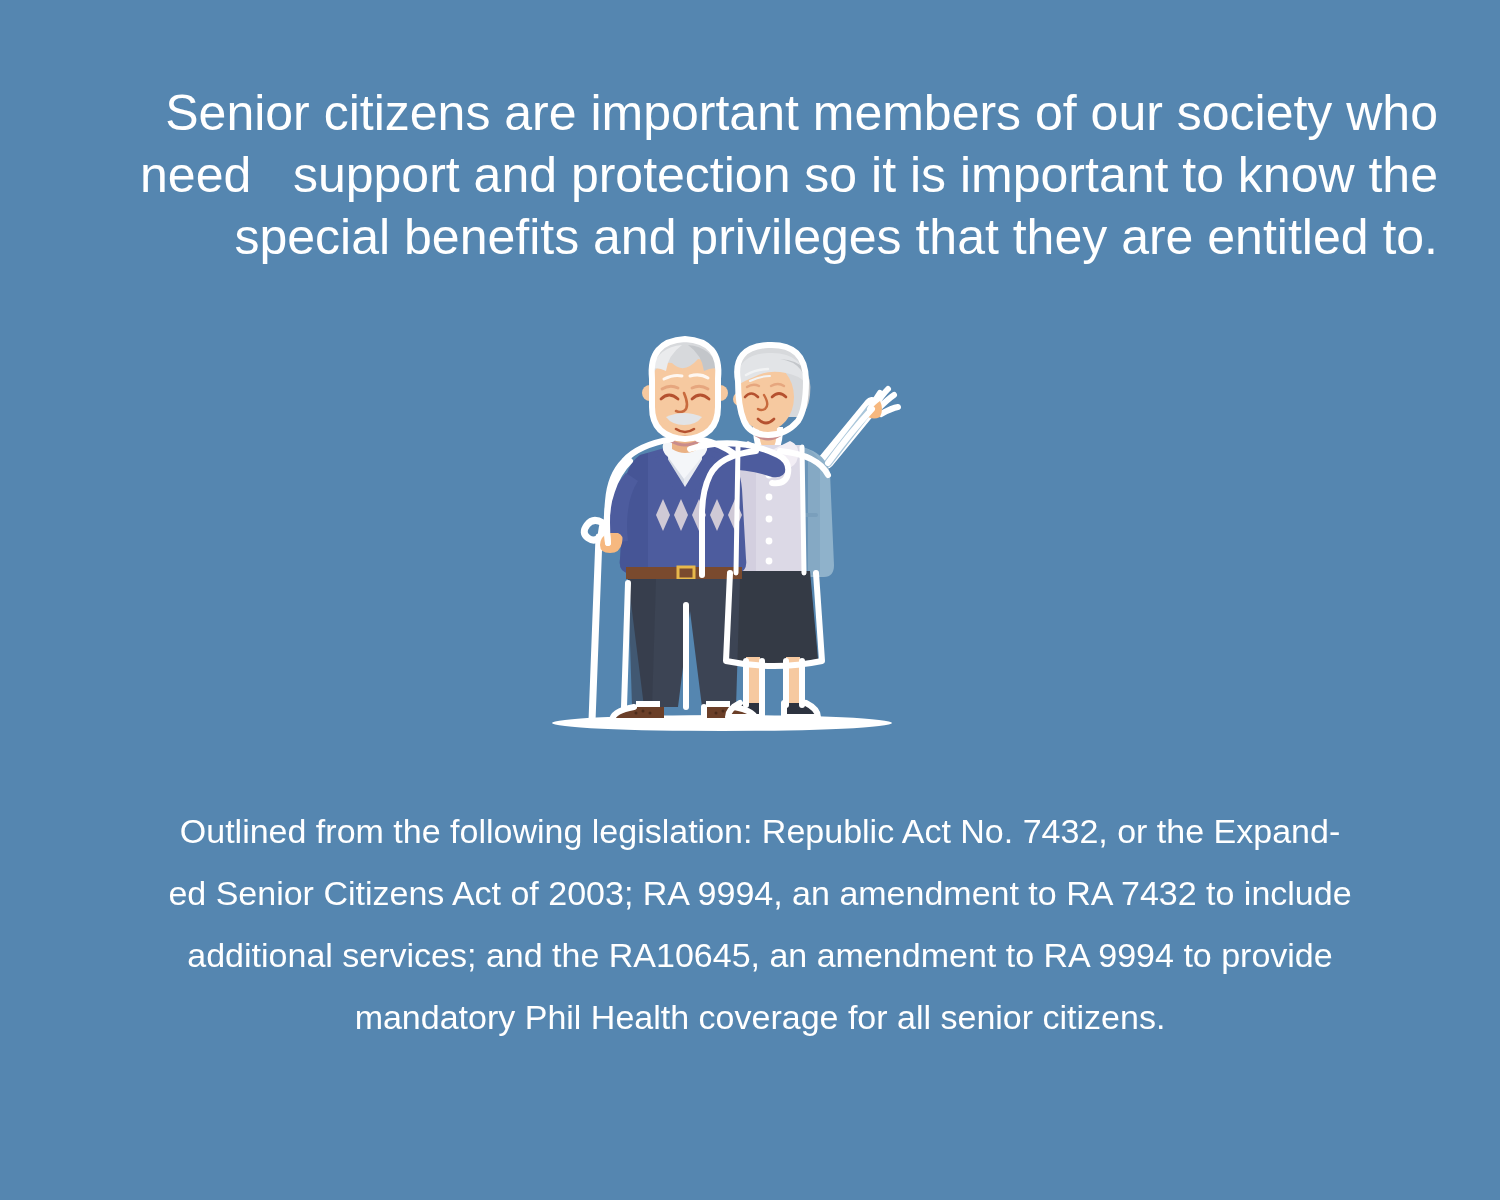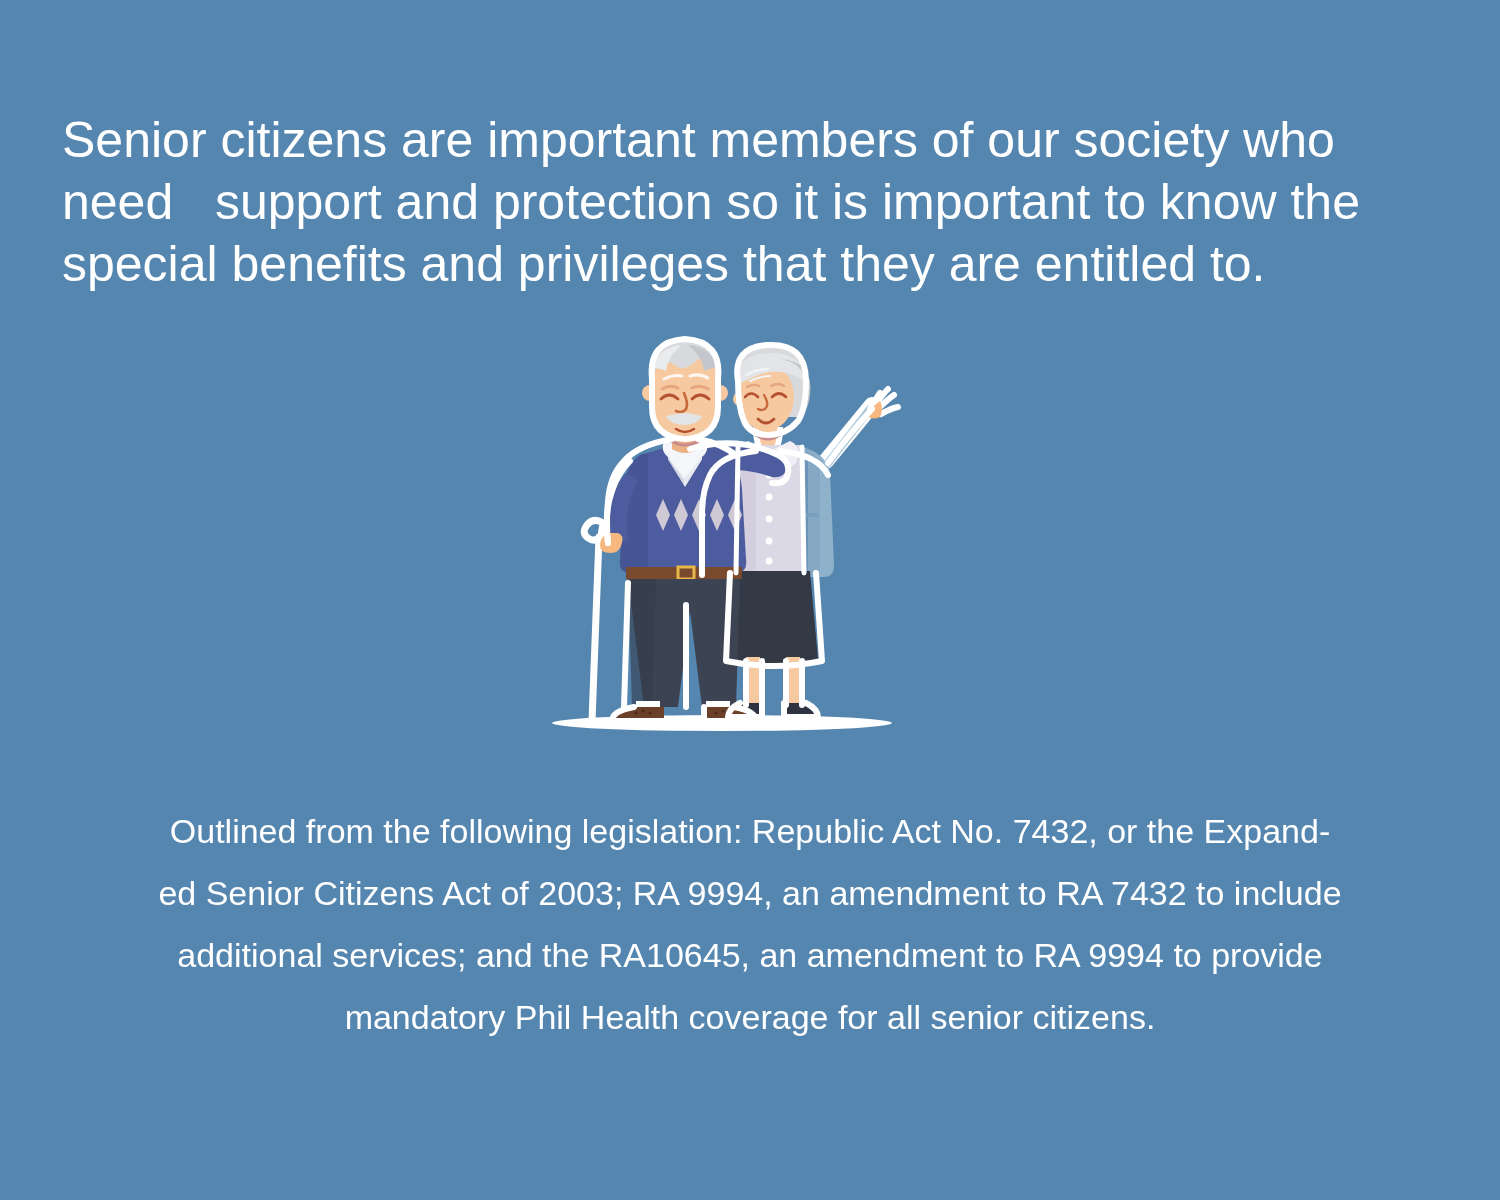--- a/index.html
+++ b/index.html
@@ -20,49 +20,48 @@
     background: #5586b0;
     box-sizing: border-box;
   }
 
   
   .heading {
     position: absolute;
     left: 62px;
     top: 82px;
     width: 1376px;
-    text-align: left;
+    text-align: right;
     color: #ffffff;
     font-family: "Liberation Sans", sans-serif;
     font-size: 50px;
     line-height: 62px;
     font-weight: 400;
     letter-spacing: 0px;
     white-space: pre-wrap;
-    margin-top: 27px;
   }
 
   
   .illustration {
     position: absolute;
     left: 540px;
     top: 335px;
     width: 420px;
     height: 410px;
   }
   .illustration svg {
     display: block;
     width: 420px;
     height: 410px;
   }
 
   
   .legislation {
     position: absolute;
-    left: 62px;
+    left: 72px;
     top: 800px;
     width: 1376px;
     text-align: center;
     color: #ffffff;
     font-family: "Liberation Sans", sans-serif;
     font-size: 34px;
     line-height: 62px;
     font-weight: 400;
     white-space: pre-wrap;
   }

